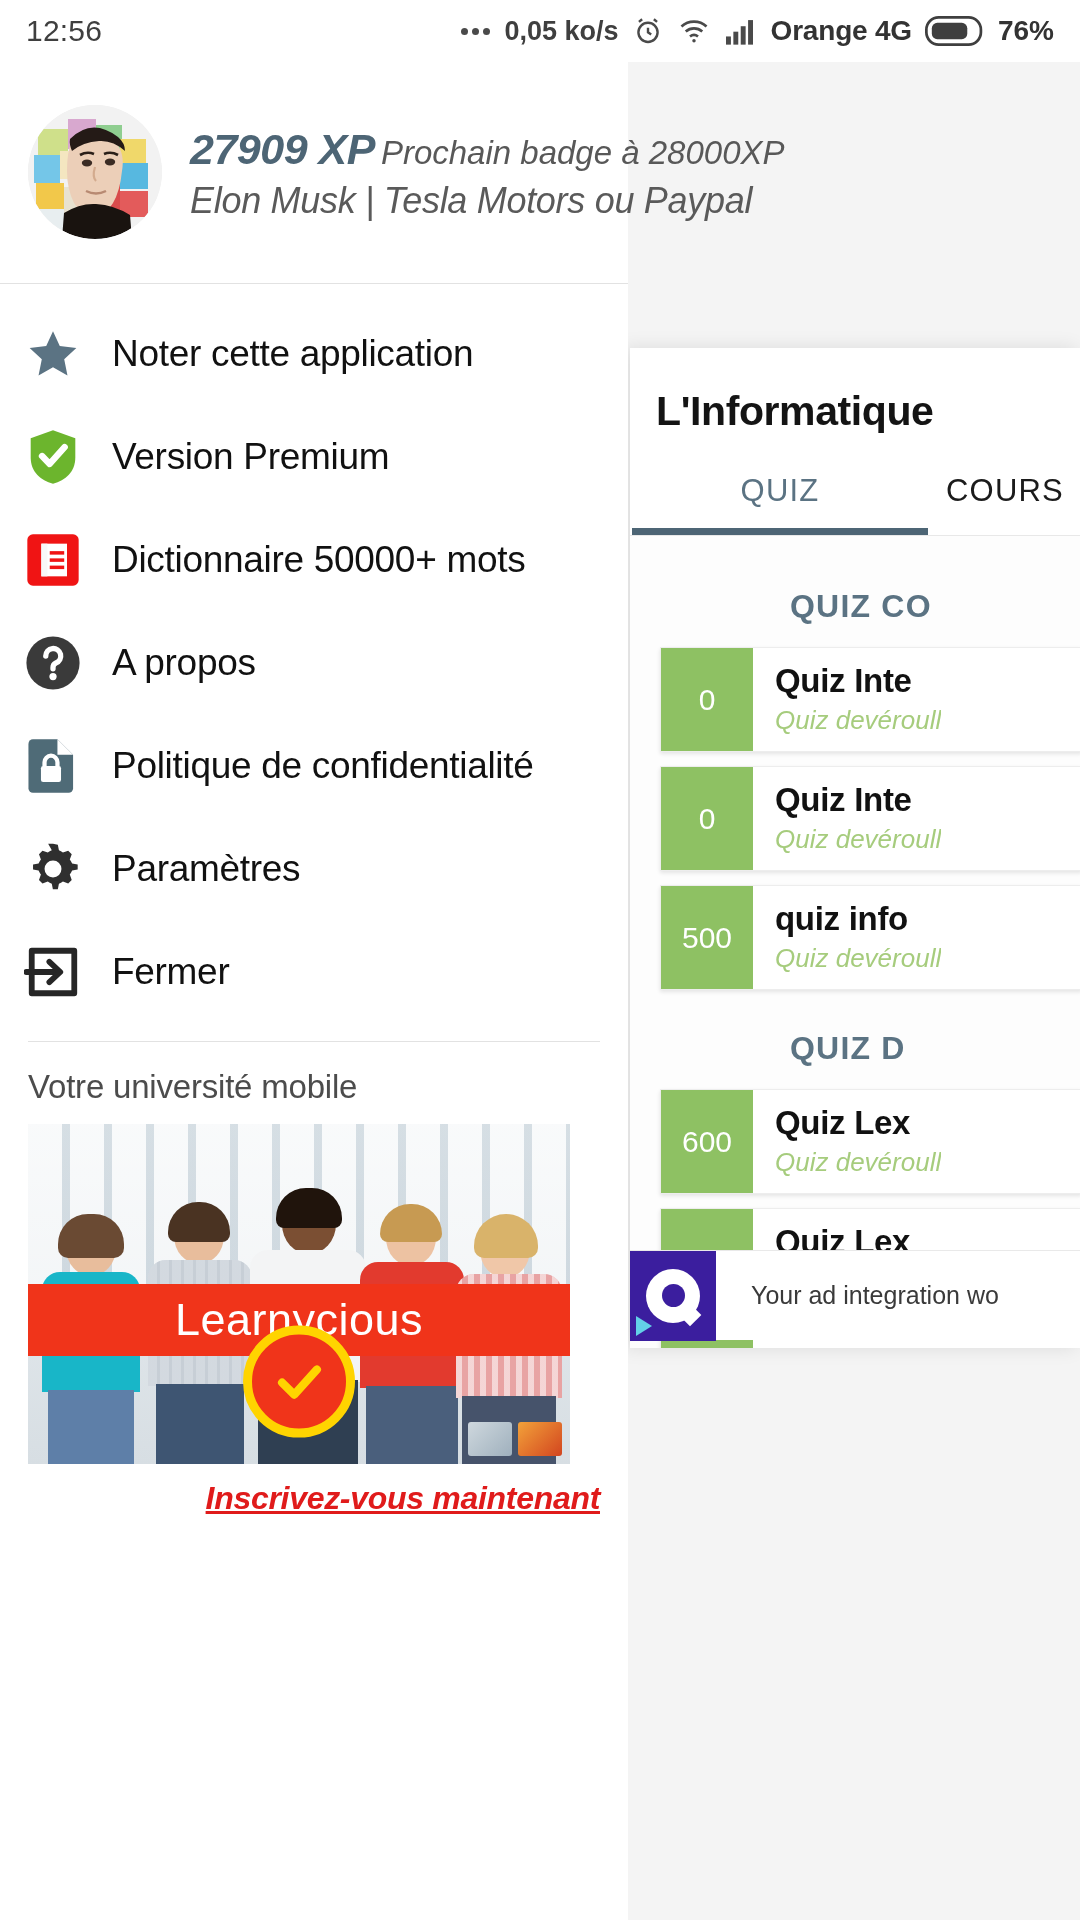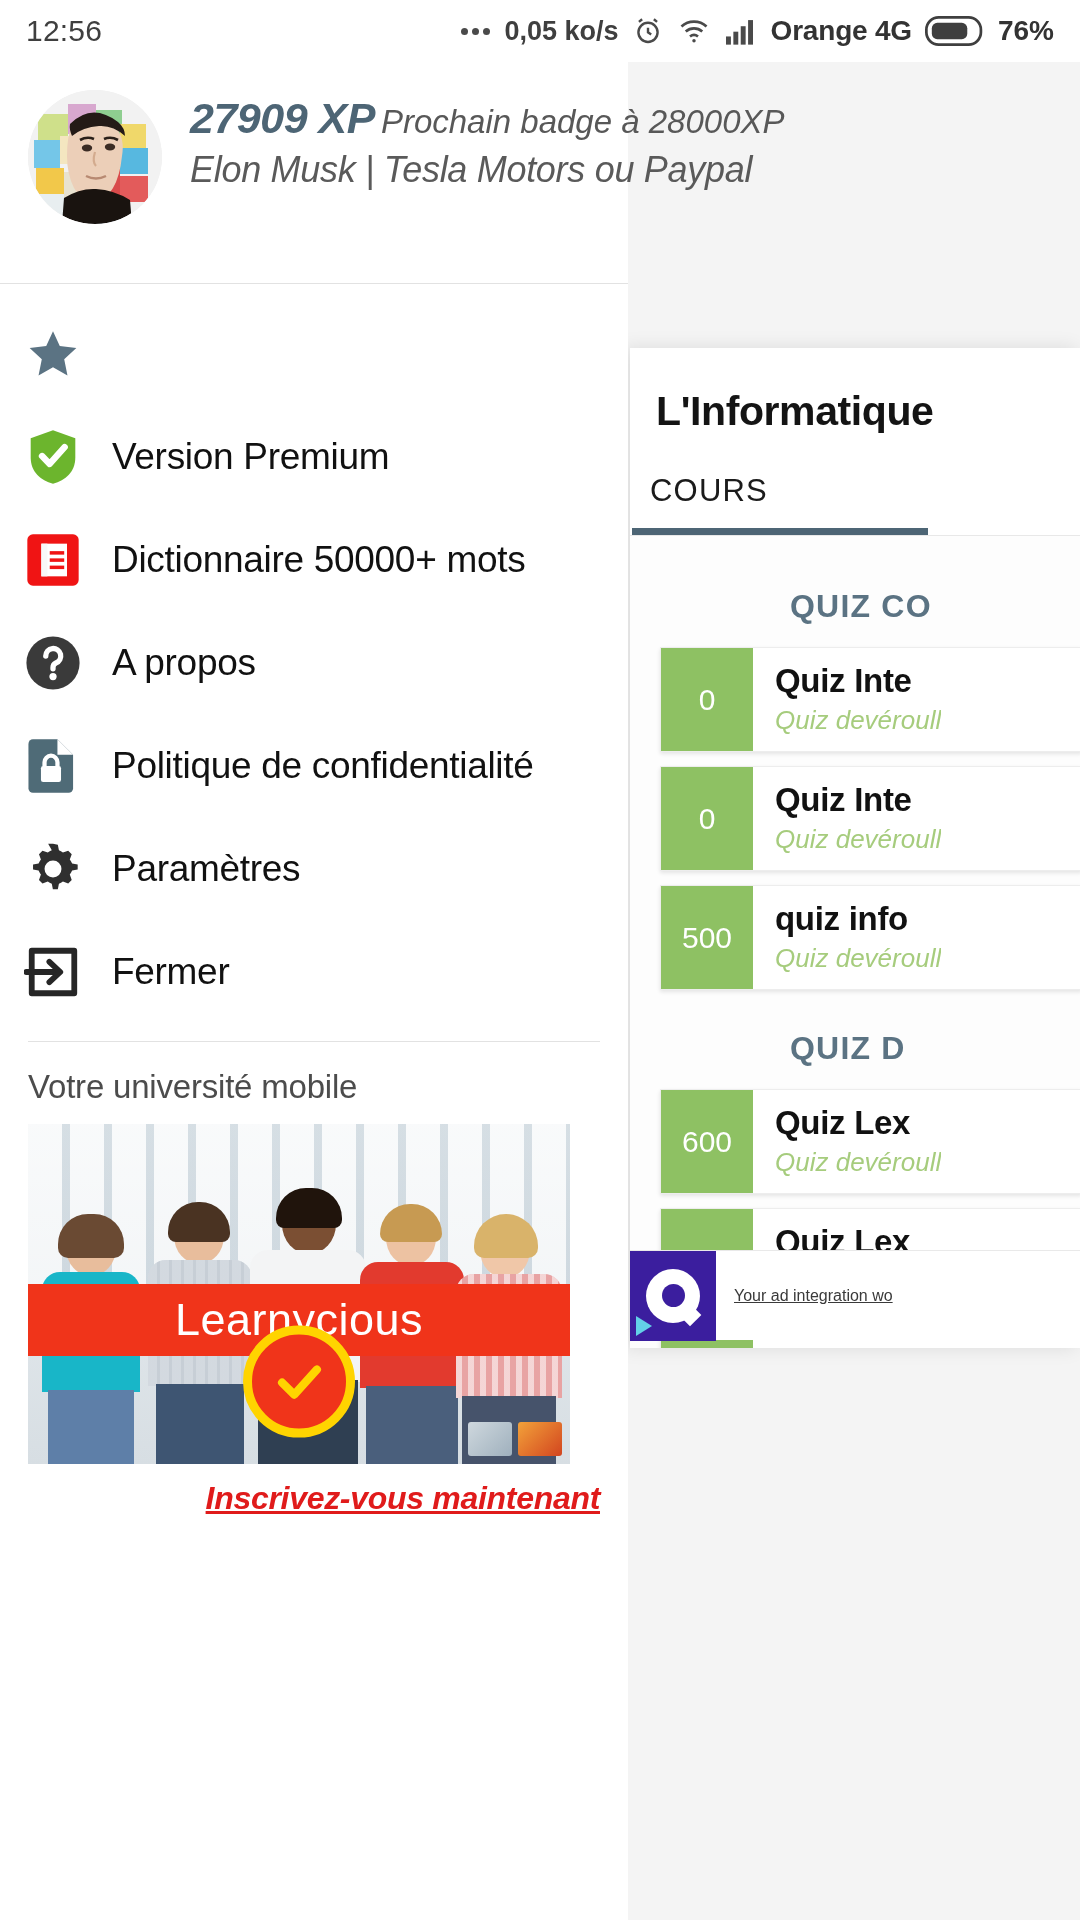--- a/index.html
+++ b/index.html
@@ -29,21 +29,21 @@
   .sb-carrier { font-size:28px; font-weight:700; color:#333; letter-spacing:-.2px;}
   .sb-pct { font-size:28px; font-weight:700; color:#333; }
   .icon-svg { display:block; }
 
   
   .drawer {
     position:absolute; top:62px; left:0; width:628px; height:1858px;
     background:#ffffff; z-index:40;
   }
   .profile {
-    display:flex; 
+    display:flex; align-items:center;
     padding:28px 0 30px 28px;
     border-bottom:1px solid #e2e2e2;
     height:222px;
   }
   .avatar {
     width:134px; height:134px; border-radius:50%;
     flex:0 0 134px; overflow:hidden; position:relative;
     background:#efefef;
   }
   .profile-text { margin-left:28px; padding-top:4px; }
@@ -215,21 +215,21 @@
     transform:rotate(45deg);
   }
   .ad-tri {
     position:absolute; left:6px; bottom:5px;
     width:0;height:0;
     border-left:16px solid #63d1e8;
     border-top:10px solid transparent;
     border-bottom:10px solid transparent;
   }
   .ad-text {
-    font-size:16px; color:#3a3a3a; margin-left:18px; white-space:nowrap;text-decoration:underline;
+    font-size:25px; color:#3a3a3a; margin-left:35px; white-space:nowrap;
   }
 </style>
 </head>
 <body>
 
 <div class="statusbar">
   <div class="sb-time">12:56</div>
   <div class="sb-right">
     <span class="sb-dots">
         <i></i>
@@ -269,20 +269,21 @@
     </span>
     <span class="sb-pct">76%</span>
   </div>
 </div>
 
 <div class="backdrop"></div>
 
 <div class="panel">
   <div class="panel-title">L'Informatique</div>
   <div class="tabs">
+    <div class="tab quiz">QUIZ</div>
     <div class="tab cours">COURS</div>
     <div class="tab-underline"></div>
   </div>
   <div class="panel-body">
 
     <div class="section-head">QUIZ CO</div>
 
     <div class="quiz-card">
       <div class="qc-tile">0</div>
       <div class="qc-text">
@@ -391,20 +392,21 @@
   </div>
 
   <div class="menu">
 
     <div class="menu-item">
       <span class="mi-icon">
         <svg width="58" height="56" viewBox="0 0 24 24" fill="#5b7383">
           <path d="M12 2.2 14.9 8.6 22 9.4 16.8 14.2 18.2 21.2 12 17.7 5.8 21.2 7.2 14.2 2 9.4 9.1 8.6z"></path>
         </svg>
       </span>
+      <span class="mi-label">Noter cette application</span>
     </div>
 
     <div class="menu-item">
       <span class="mi-icon">
         <svg width="54" height="58" viewBox="0 0 24 26">
           <path d="M12 1 22 4.6v8.6c0 6.4-4.4 10.2-10 11.8C6.4 23.4 2 19.6 2 13.2V4.6z" fill="#6cb52d"></path>
           <path d="M7.1 12.6 10.5 16.1 17.2 8.6" fill="none" stroke="#ffffff" stroke-width="2.9" stroke-linecap="round" stroke-linejoin="round"></path>
         </svg>
       </span>
       <span class="mi-label">Version Premium</span>

